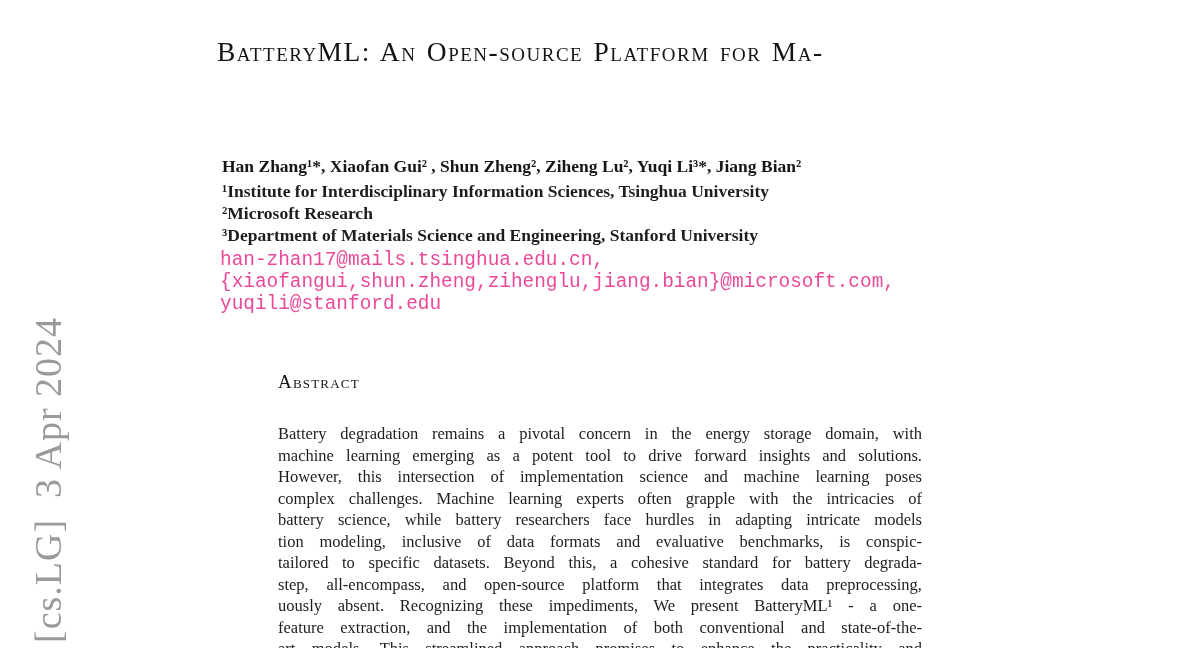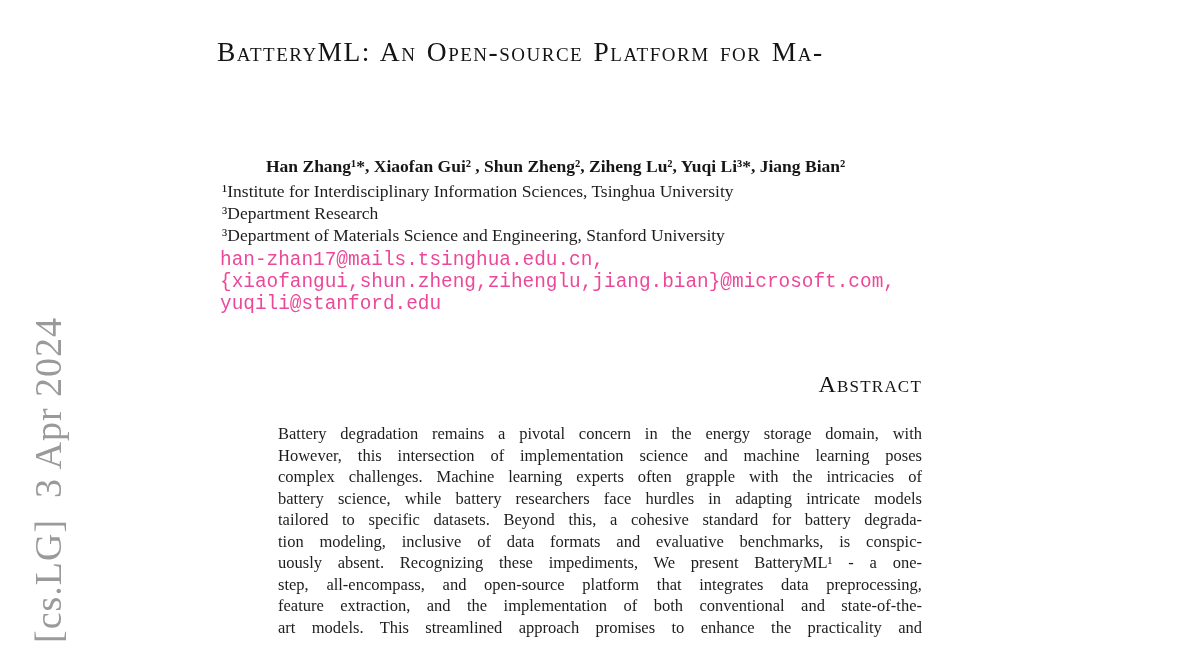--- a/index.html
+++ b/index.html
@@ -45,50 +45,50 @@
   }
 
   .authors {
     position: absolute;
     left: 222px;
     top: 156px;
     font-size: 17.5px;
     font-weight: 700;
     color: #161616;
     white-space: pre-wrap;
-    margin-left: 44px;
   }
 
   .affiliations {
     position: absolute;
     left: 222px;
     top: 180px;
     font-size: 17.5px;
     line-height: 22px;
     color: #1d1d1d;
+    font-weight: bold;
   }
 
   .emails {
     position: absolute;
     left: 220px;
     top: 249px;
     font-family: "Liberation Mono", "DejaVu Sans Mono", monospace;
     font-size: 19.4px;
     line-height: 22px;
     color: #ec4899;
     letter-spacing: 0;
   }
 
   .abstract-heading {
     position: absolute;
     left: 278px;
     top: 371px;
     width: 644px;
-    text-align: right;
-    font-size: 24px;
+    text-align: left;
+    font-size: 19px;
     font-variant: small-caps;
     letter-spacing: 1.2px;
     color: #141414;
   }
 
   .abstract-body {
     position: absolute;
     left: 278px;
     top: 423px;
     width: 644px;
@@ -112,38 +112,39 @@
   <div class="watermark">[cs.LG]  3 Apr 2024</div>
 
   <div class="title">
     <div>BatteryML: An Open-source Platform for Ma-</div>
   </div>
 
   <div class="authors">Han Zhang¹*, Xiaofan Gui² , Shun Zheng², Ziheng Lu², Yuqi Li³*, Jiang Bian²</div>
 
   <div class="affiliations">
     <div>¹Institute for Interdisciplinary Information Sciences, Tsinghua University</div>
-    <div>³Department Research</div>
+    <div>²Microsoft Research</div>
     <div>³Department of Materials Science and Engineering, Stanford University</div>
   </div>
 
   <div class="emails">
     <div>han-zhan17@mails.tsinghua.edu.cn,</div>
     <div>{xiaofangui,shun.zheng,zihenglu,jiang.bian}@microsoft.com,</div>
     <div>yuqili@stanford.edu</div>
   </div>
 
   <div class="abstract-heading">Abstract</div>
 
   <div class="abstract-body">
     <div class="abs-line">Battery degradation remains a pivotal concern in the energy storage domain, with</div>
+    <div class="abs-line">machine learning emerging as a potent tool to drive forward insights and solutions.</div>
     <div class="abs-line">However, this intersection of implementation science and machine learning poses</div>
     <div class="abs-line">complex challenges. Machine learning experts often grapple with the intricacies of</div>
     <div class="abs-line">battery science, while battery researchers face hurdles in adapting intricate models</div>
+    <div class="abs-line">tion modeling, inclusive of data formats and evaluative benchmarks, is conspic-</div>
     <div class="abs-line">tailored to specific datasets. Beyond this, a cohesive standard for battery degrada-</div>
-    <div class="abs-line">tion modeling, inclusive of data formats and evaluative benchmarks, is conspic-</div>
+    <div class="abs-line">step, all-encompass, and open-source platform that integrates data preprocessing,</div>
     <div class="abs-line">uously absent. Recognizing these impediments, We present BatteryML¹ - a one-</div>
-    <div class="abs-line">step, all-encompass, and open-source platform that integrates data preprocessing,</div>
     <div class="abs-line">feature extraction, and the implementation of both conventional and state-of-the-</div>
     <div class="abs-line">art models. This streamlined approach promises to enhance the practicality and</div>
   </div>
 
 </div>
 
 </body></html>

